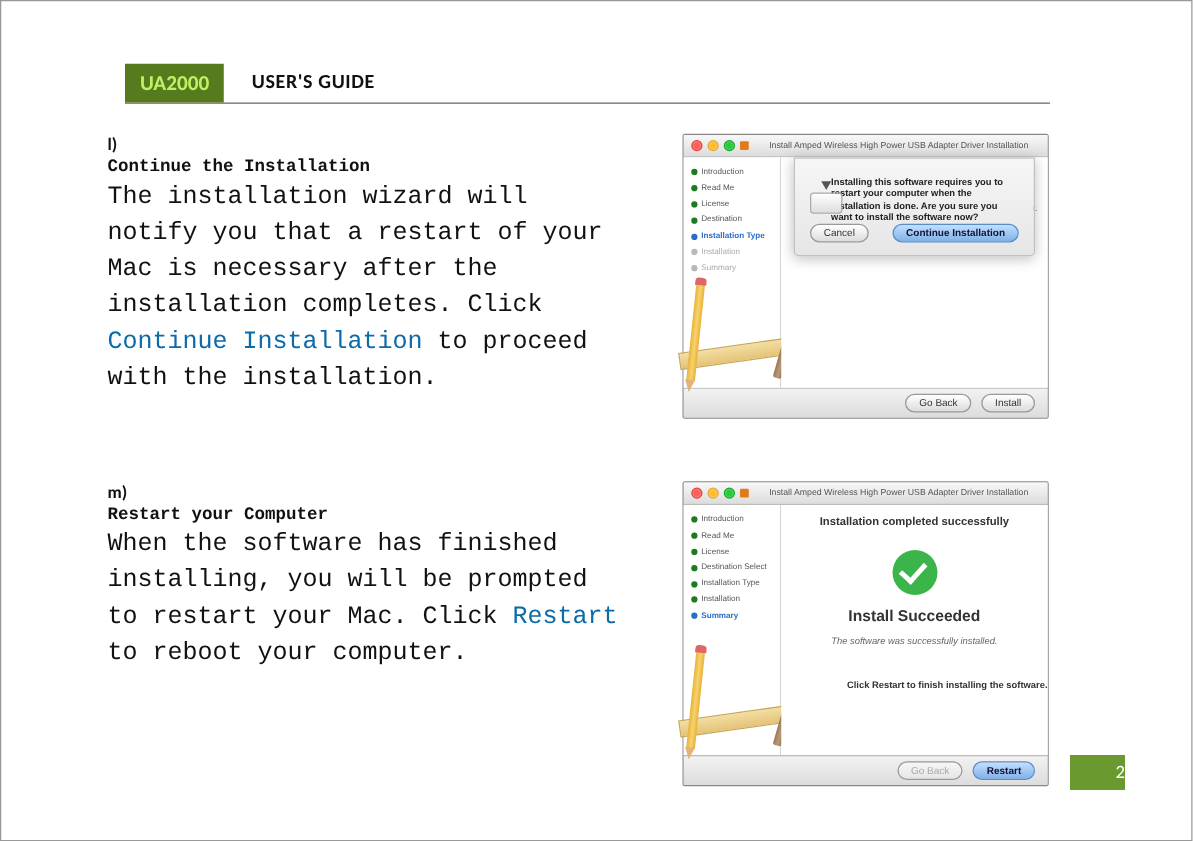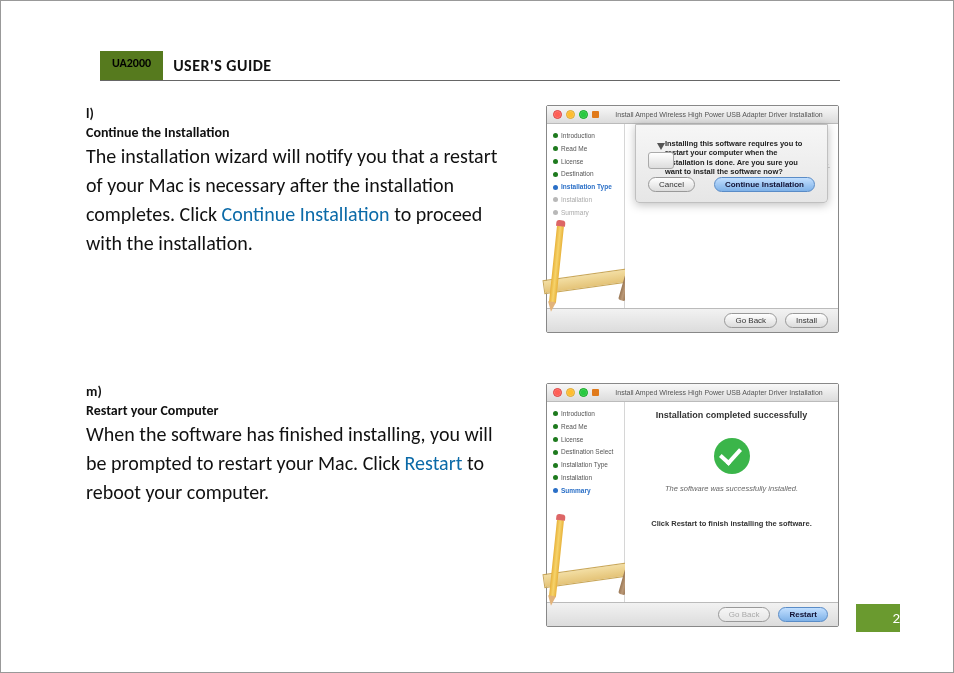--- a/index.html
+++ b/index.html
@@ -6,29 +6,29 @@
   body {
     width: 954px; height: 673px;
     position: relative;
     font-family: Calibri, "Segoe UI", Arial, sans-serif;
     background: #fff;
     border: 1px solid #999;
   }
   .page { position: absolute; inset: 0; padding: 50px 65px 50px 85px; }
   .header-bar { display: flex; align-items: stretch; margin-bottom: 24px; border-bottom: 1px solid #666; width: 740px; margin-left: 14px;}
   .header-prod {
-    background:#567a1e; color:#000000; font-weight:bold;
-    padding: 5px 12px; font-size: 12px;
-  }
-  .header-title { font-weight:bold; font-size:16px; padding:5px 10px; color:#111; letter-spacing:0.5px;}
+    background:#567a1e; color:#bef264; font-weight:bold;
+    padding: 5px 12px; font-size: 17px;
+  }
+  .header-title { font-weight:bold; font-size:16px; padding:5px 10px; color:#111; letter-spacing:0.5px;margin-left:12px;}
   .row { display:flex; align-items:flex-start; margin-bottom: 50px; }
   .row:first-of-type { margin-top: 4px; }
   .text-col { width: 460px; padding-right: 20px; }
   .list-label { font-weight:bold; font-size:14px; color:#111; display:inline-block; width:30px; vertical-align: top; }
-  .list-body { display:inline-block; width:420px; vertical-align: top; }
+  .list-body { display:inline-block; width:420px; vertical-align: top; font-family: Liberation Mono, monospace; }
   .list-heading { font-weight:bold; font-size:14px; color:#111; margin-bottom:1px;}
   .list-text { font-size:20px; color:#111; line-height:1.45; }
   .link { color:#0b6aa8; }
   .shot-col { width: 300px; }
   .shot {
     width: 293px; border:1px solid #888; background:#ededed;
     border-radius:2px; position:relative;
     font-family: "Lucida Grande","Helvetica Neue",Arial,sans-serif;
     color:#333;
   }
@@ -79,21 +79,21 @@
     display:flex; justify-content:flex-end; align-items:center; gap:8px; padding:0 10px;
   }
   .mac-btn.small { font-size:8px; padding:2px 10px; border-radius:9px;}
   .mac-btn.disabled { color:#aaa; background:linear-gradient(#f6f6f6,#e6e6e6);}
   .shot2 .shot-body { height:200px; }
   .success-title { text-align:center; font-weight:bold; font-size:9px; margin-top:8px; color:#333;}
   .success-check { width:36px; height:36px; border-radius:50%; background:#3bb54a; margin:18px auto 10px; position:relative;}
   .success-check::after { content:""; position:absolute; left:10px; top:6px; width:9px; height:16px; border-right:4px solid #fff; border-bottom:4px solid #fff; transform:rotate(42deg);}
   .success-heading { text-align:center; font-weight:bold; font-size:12.5px; color:#333;}
   .success-sub { text-align:center; font-size:7.5px; color:#666; margin-top:8px; font-style:italic;}
-  .success-hint { text-align:center; font-size:7.5px; color:#333; font-weight:bold; margin-top:26px;}
+  .success-hint { text-align:right; font-size:7.5px; color:#333; font-weight:bold; margin-top:26px;}
   .page-num {
     position:absolute; right:53px; bottom:40px;
     width:40px; height:28px; background:#6a9a2f; color:#fff;
     display:flex; align-items:center; justify-content:center;
     font-size:15px;
     padding-left:44px;
   }
 </style>
 </head>
 <body>
@@ -192,20 +192,21 @@
             <div class="step done">Installation Type</div>
             <div class="step done">Installation</div>
             <div class="step current">Summary</div>
             <div class="ruler"></div>
             <div class="pencil"></div>
             <div class="brush"></div>
           </div>
           <div class="main-pane">
             <div class="success-title">Installation completed successfully</div>
             <div class="success-check"></div>
+            <div class="success-heading">Install Succeeded</div>
             <div class="success-sub">The software was successfully installed.</div>
             <div class="success-hint">Click Restart to finish installing the software.</div>
           </div>
         </div>
         <div class="bottom-bar">
           <div class="mac-btn small disabled">Go Back</div>
           <div class="mac-btn small primary">Restart</div>
         </div>
       </div>
     </div>

